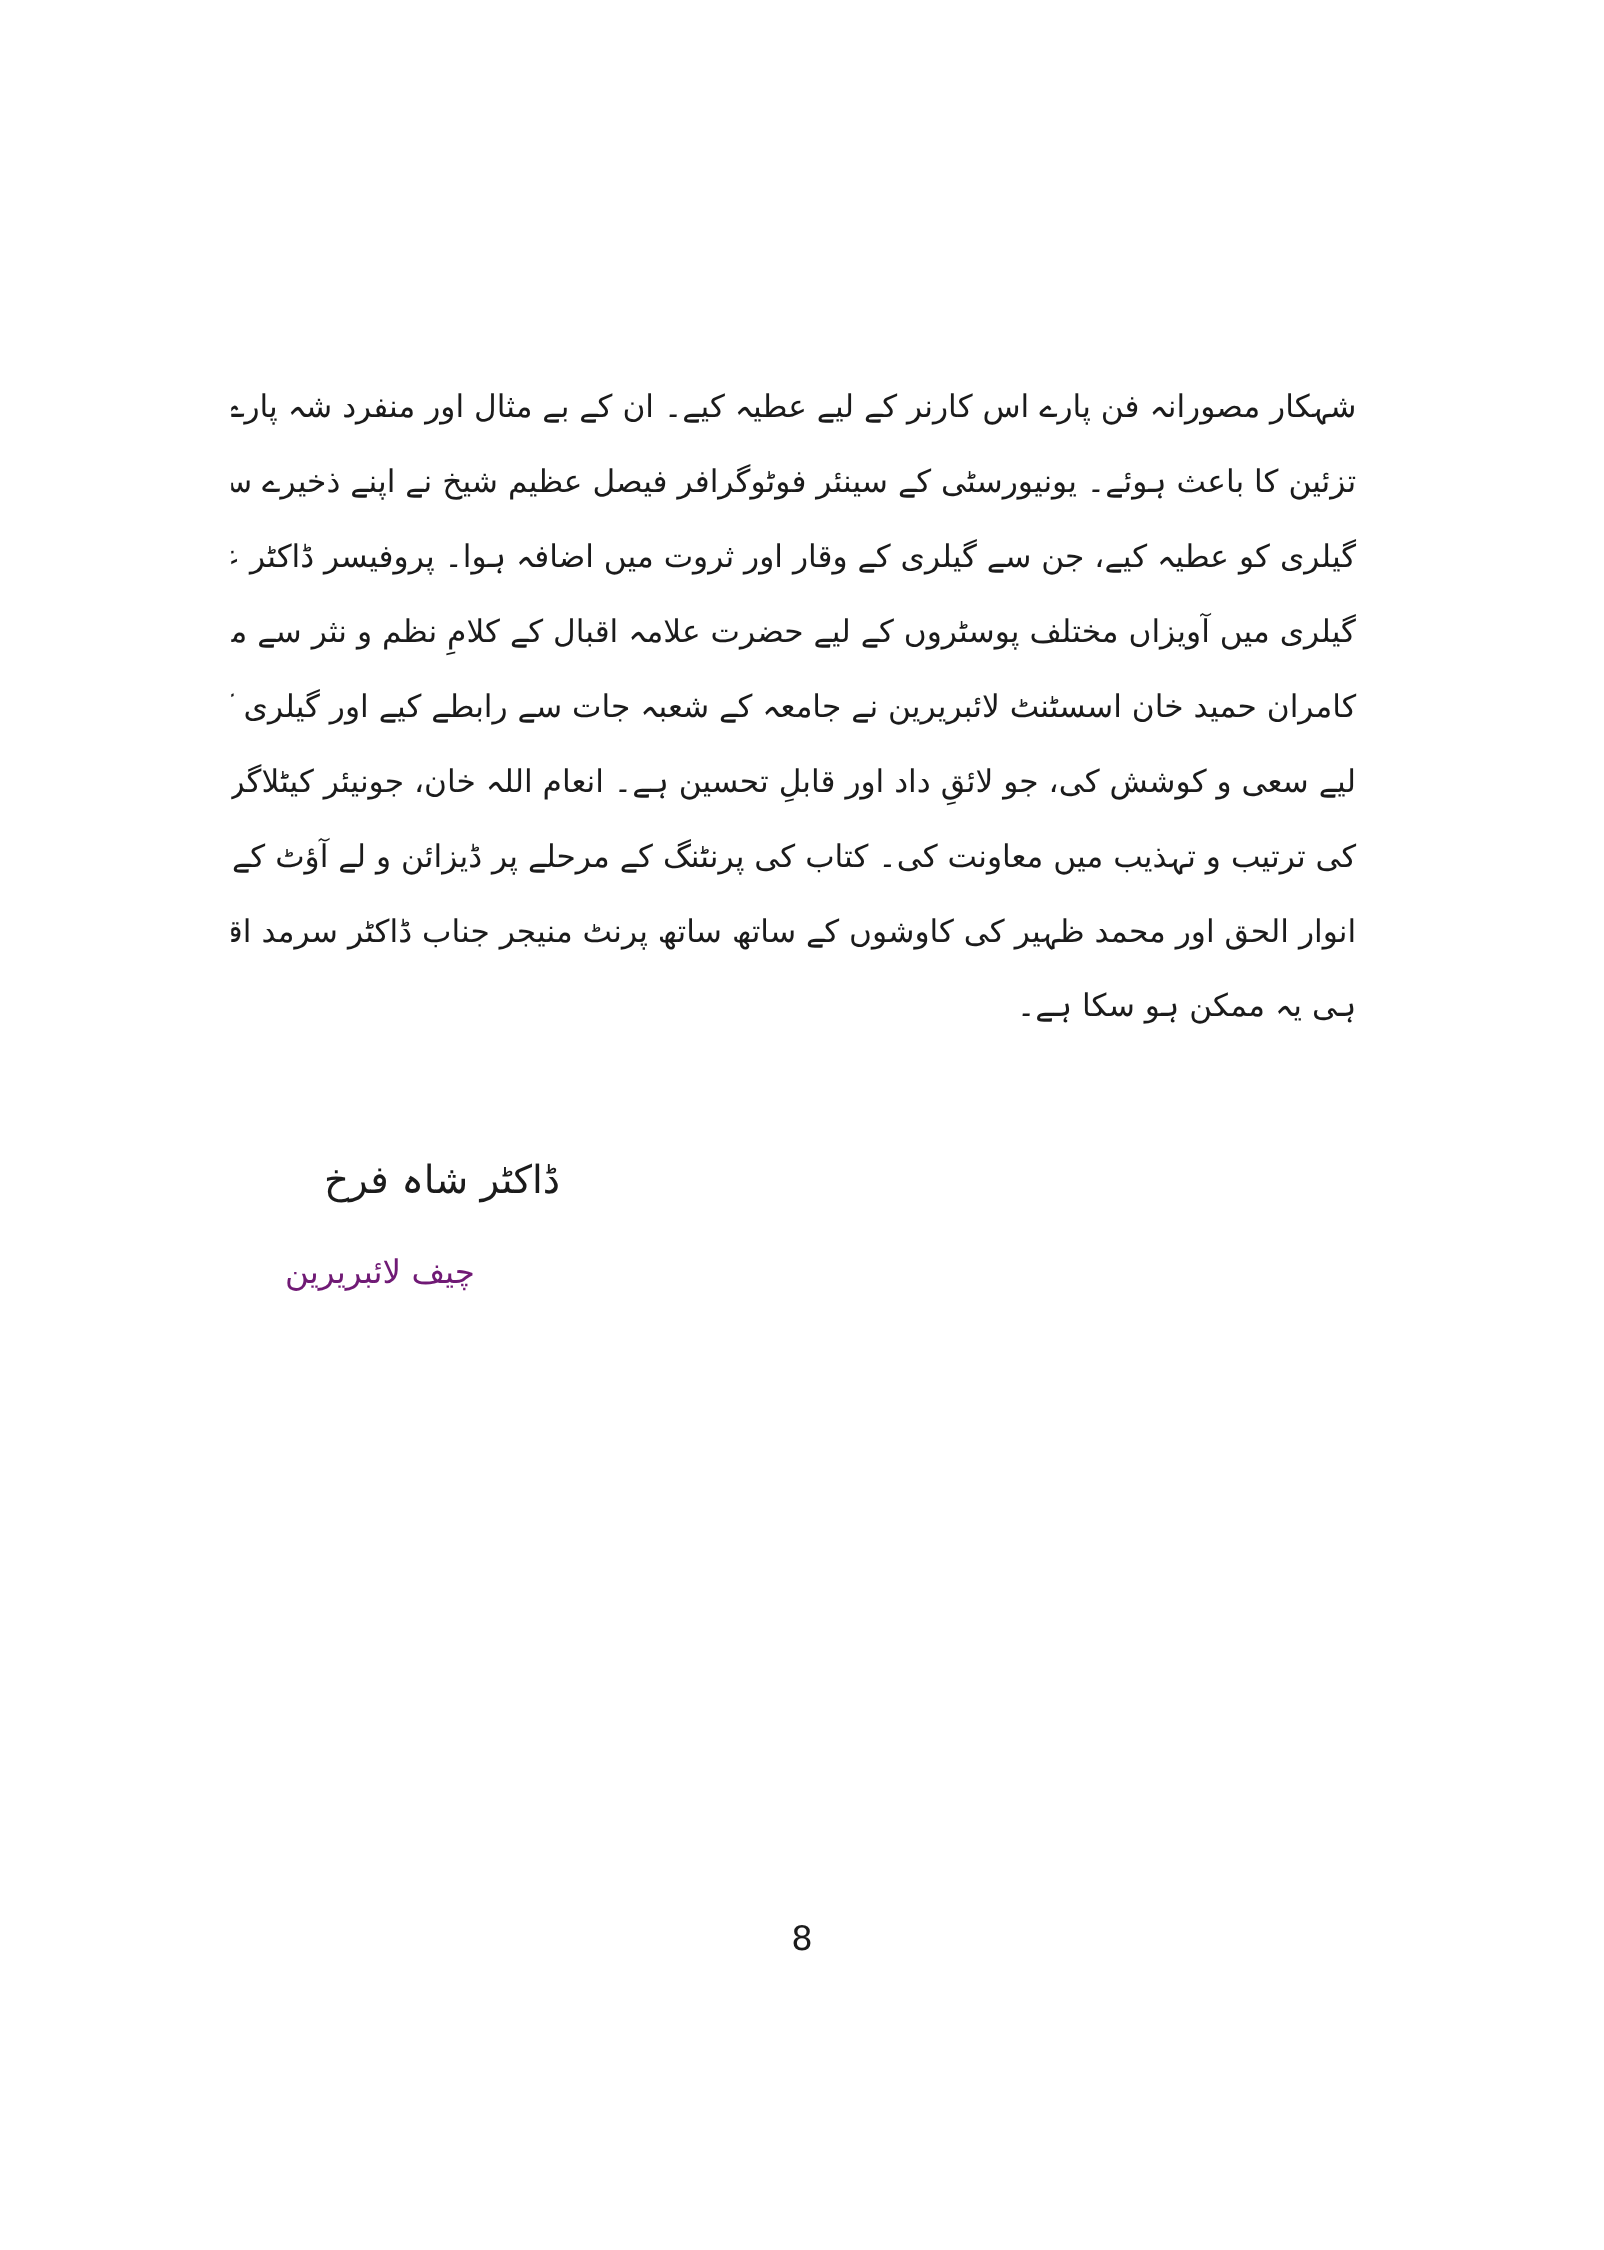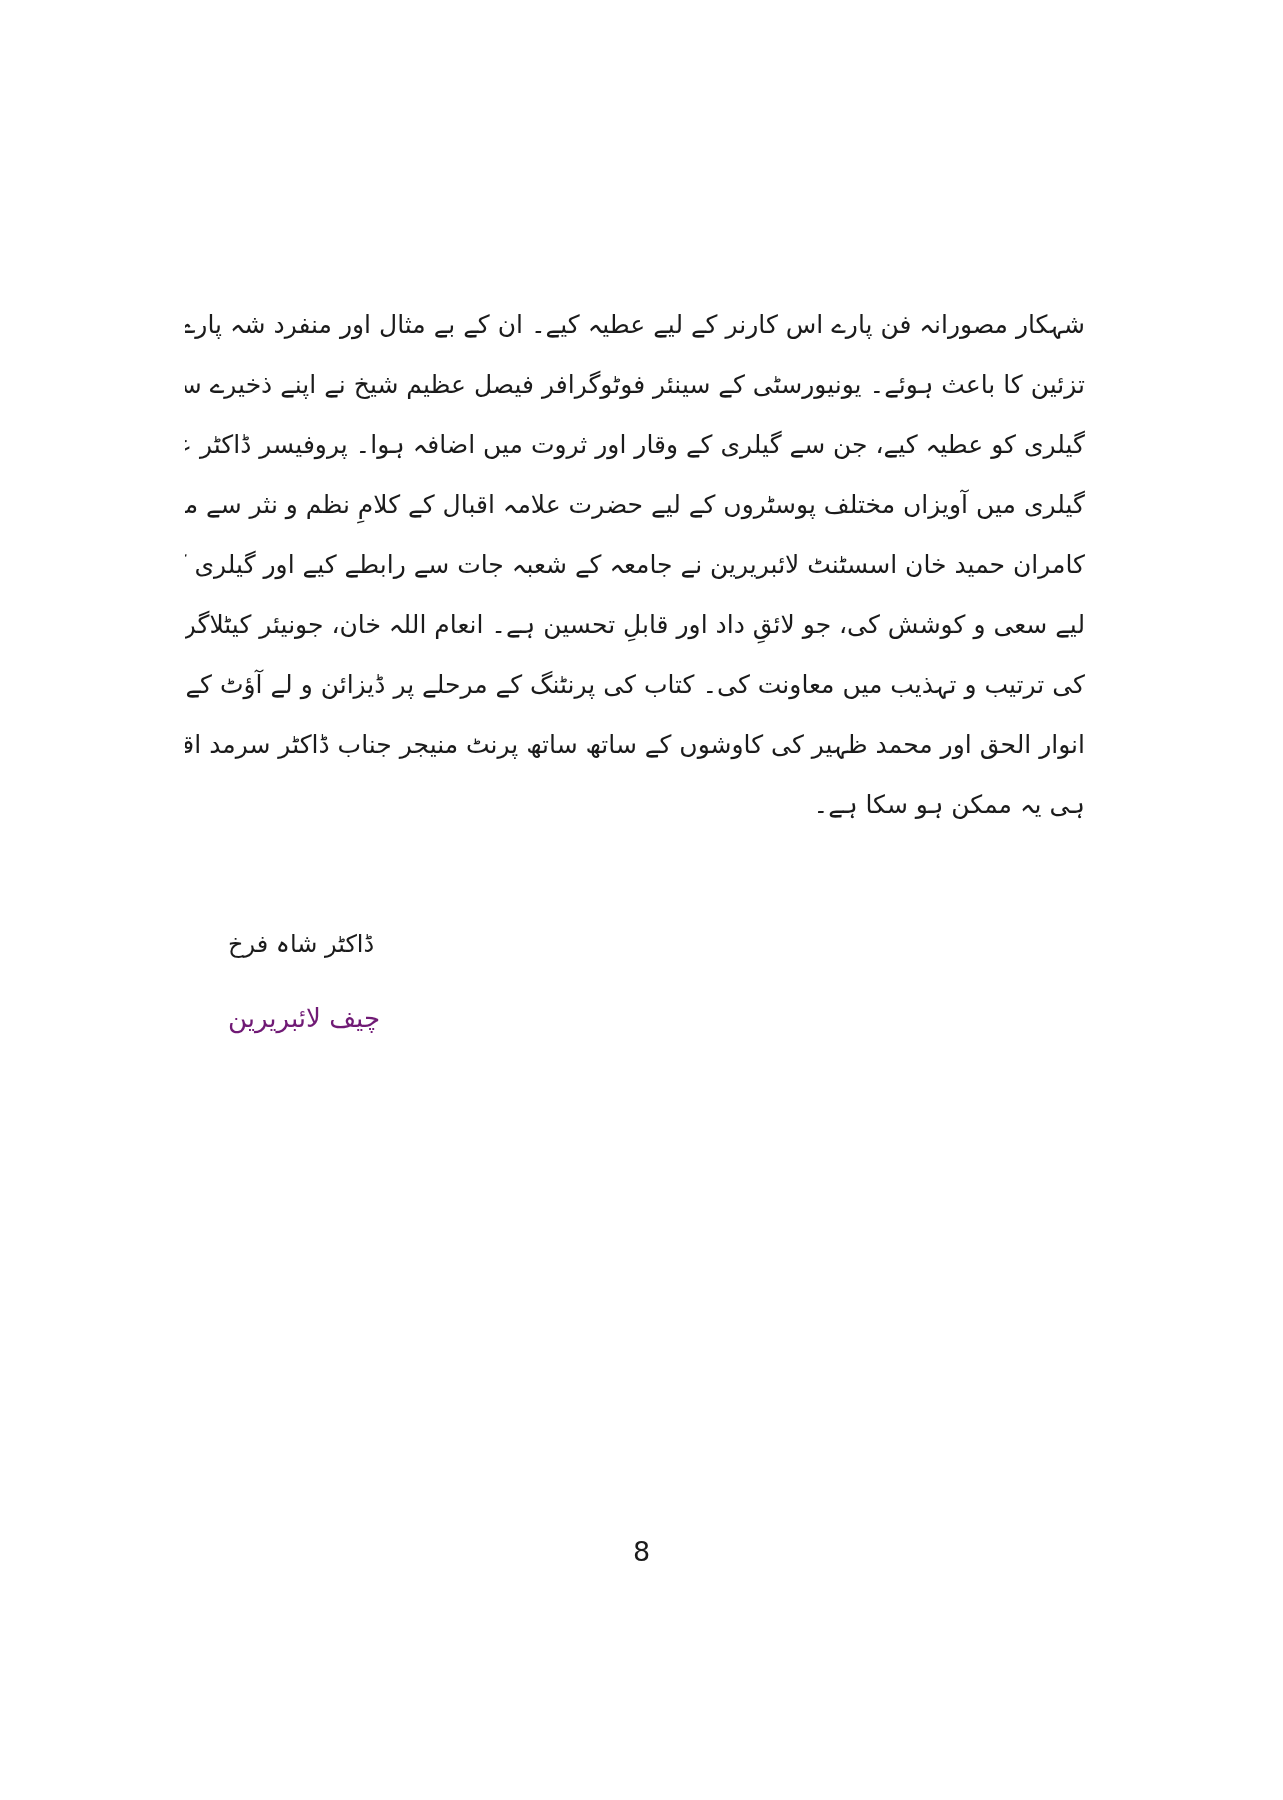--- a/index.html
+++ b/index.html
@@ -40,24 +40,25 @@
   }
   .signature-block {
     position: absolute;
     top: 918px;
     left: 228px;
     width: 220px;
     direction: rtl;
     text-align: left;
   }
   .signature-name {
-    font-size: 24px;
+    font-size: 31px;
     line-height: 52px;
     white-space: nowrap;
     color: #1b1b1b;
+    text-align: right;
   }
   .signature-title {
     font-size: 26px;
     line-height: 52px;
     margin-top: 22px;
     white-space: nowrap;
     color: #701a75;
   }
   .page-number {
     position: absolute;

